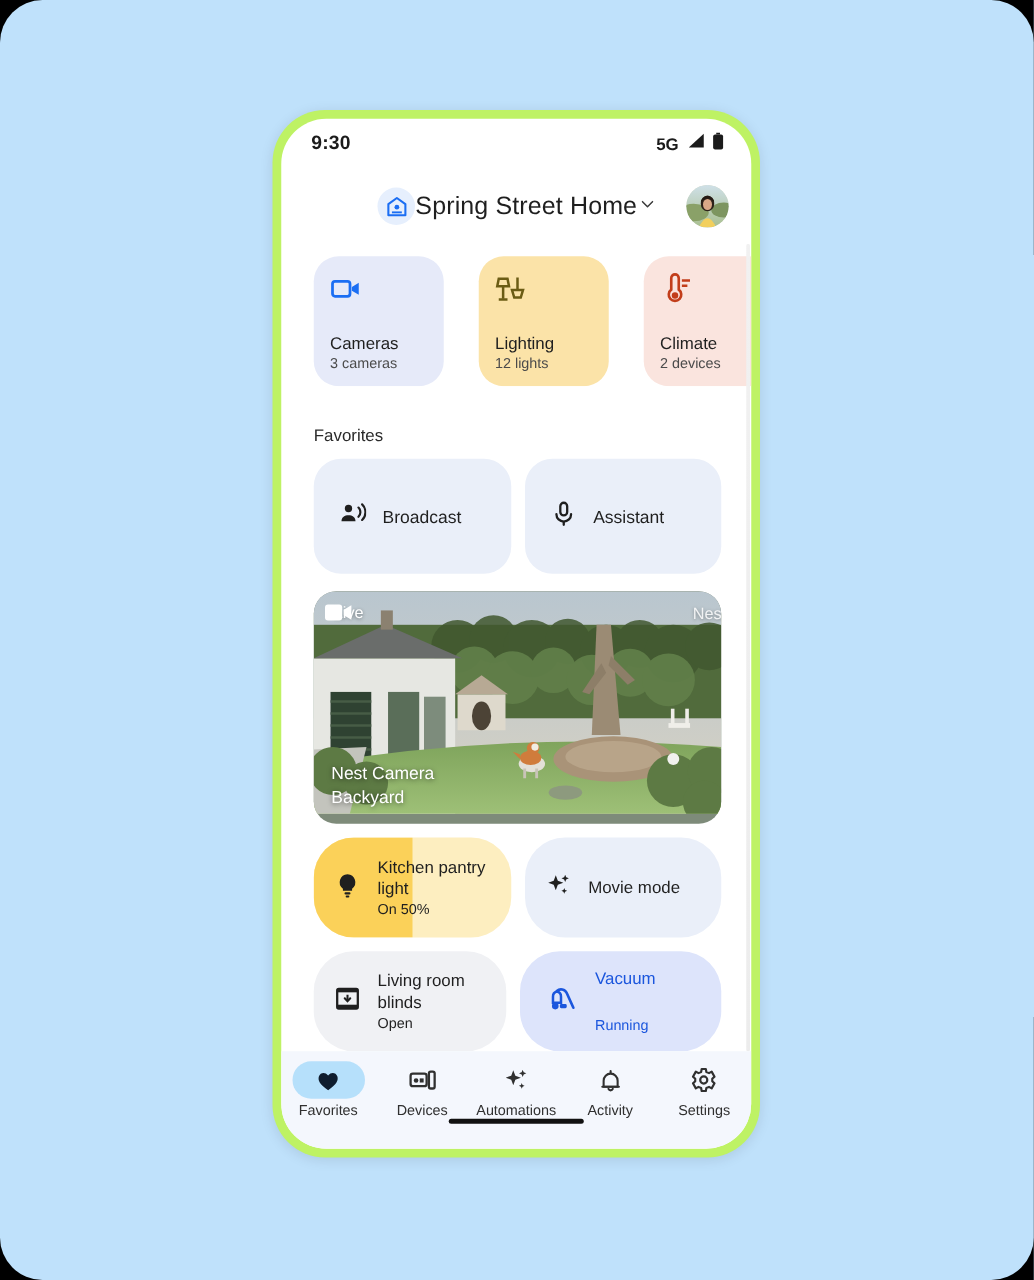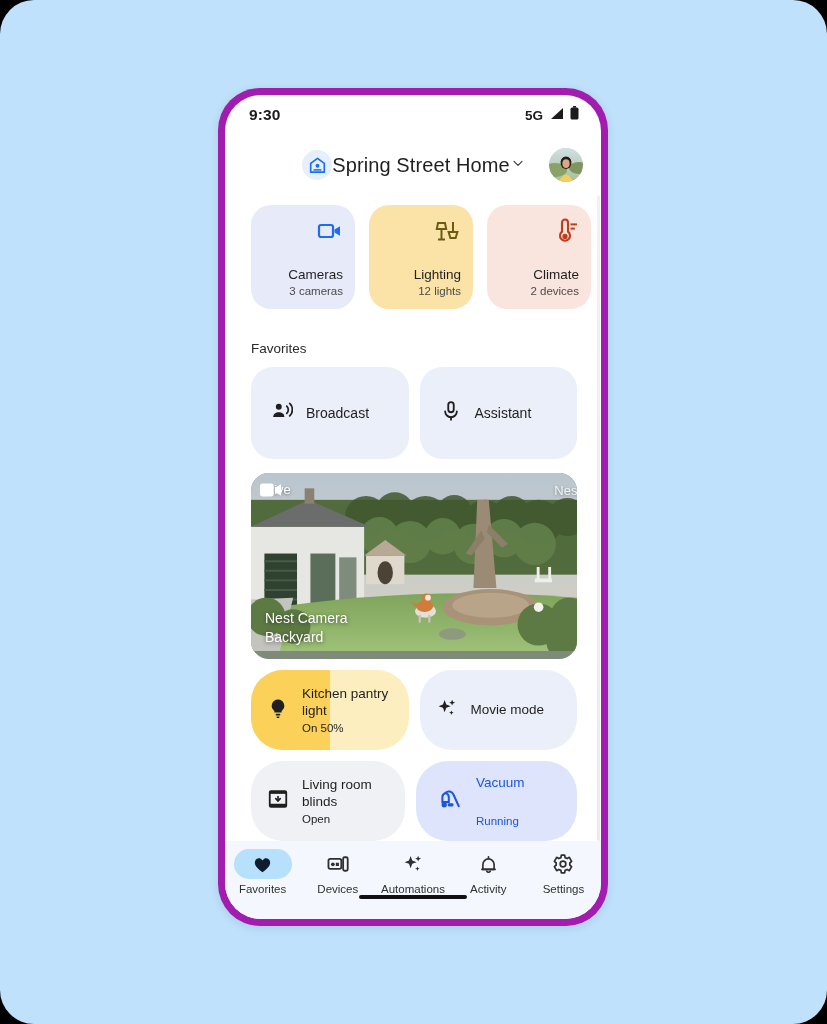--- a/index.html
+++ b/index.html
@@ -116,24 +116,23 @@
     position:absolute;
     top:0; right:1px;
     width:3px; height:100%;
     background:linear-gradient(to bottom,#f1f1f1,#ececec);
     border-radius:2px;
   }
 
   
   .cat-row {
     display:flex;
-    gap:14px;
+    gap:28px;
     padding:10px 0 0 26px;
     overflow:hidden;
-    text-align:right;
   }
   .cat-card {
     flex:0 0 auto;
     width:104px; height:104px;
     border-radius:20px;
     padding:13px 12px 12px 13px;
     display:flex;
     flex-direction:column;
     justify-content:space-between;
     cursor:pointer;
@@ -300,21 +299,21 @@
     border-radius:3px;
     background:#111;
     z-index:5;
   }
 </style>
 </head>
 <body>
 
 <div id="page-bg" style="background: rgb(191, 225, 251);"></div>
 
-<div id="phone-frame" style="background: #a21caf;">
+<div id="phone-frame" style="background: #bef264;">
  <div id="phone-screen" style="background: rgb(255, 255, 255);">
 
   <div class="status-bar">
     <div class="status-time">9:30</div>
     <div class="status-right">
       <span class="status-net">5G</span>
       <span>
         <svg width="15" height="13" viewBox="0 0 15 13">
               <path d="M14 1 L14 12 L2 12 Z" fill="#1b1b1b"></path>
             </svg>

